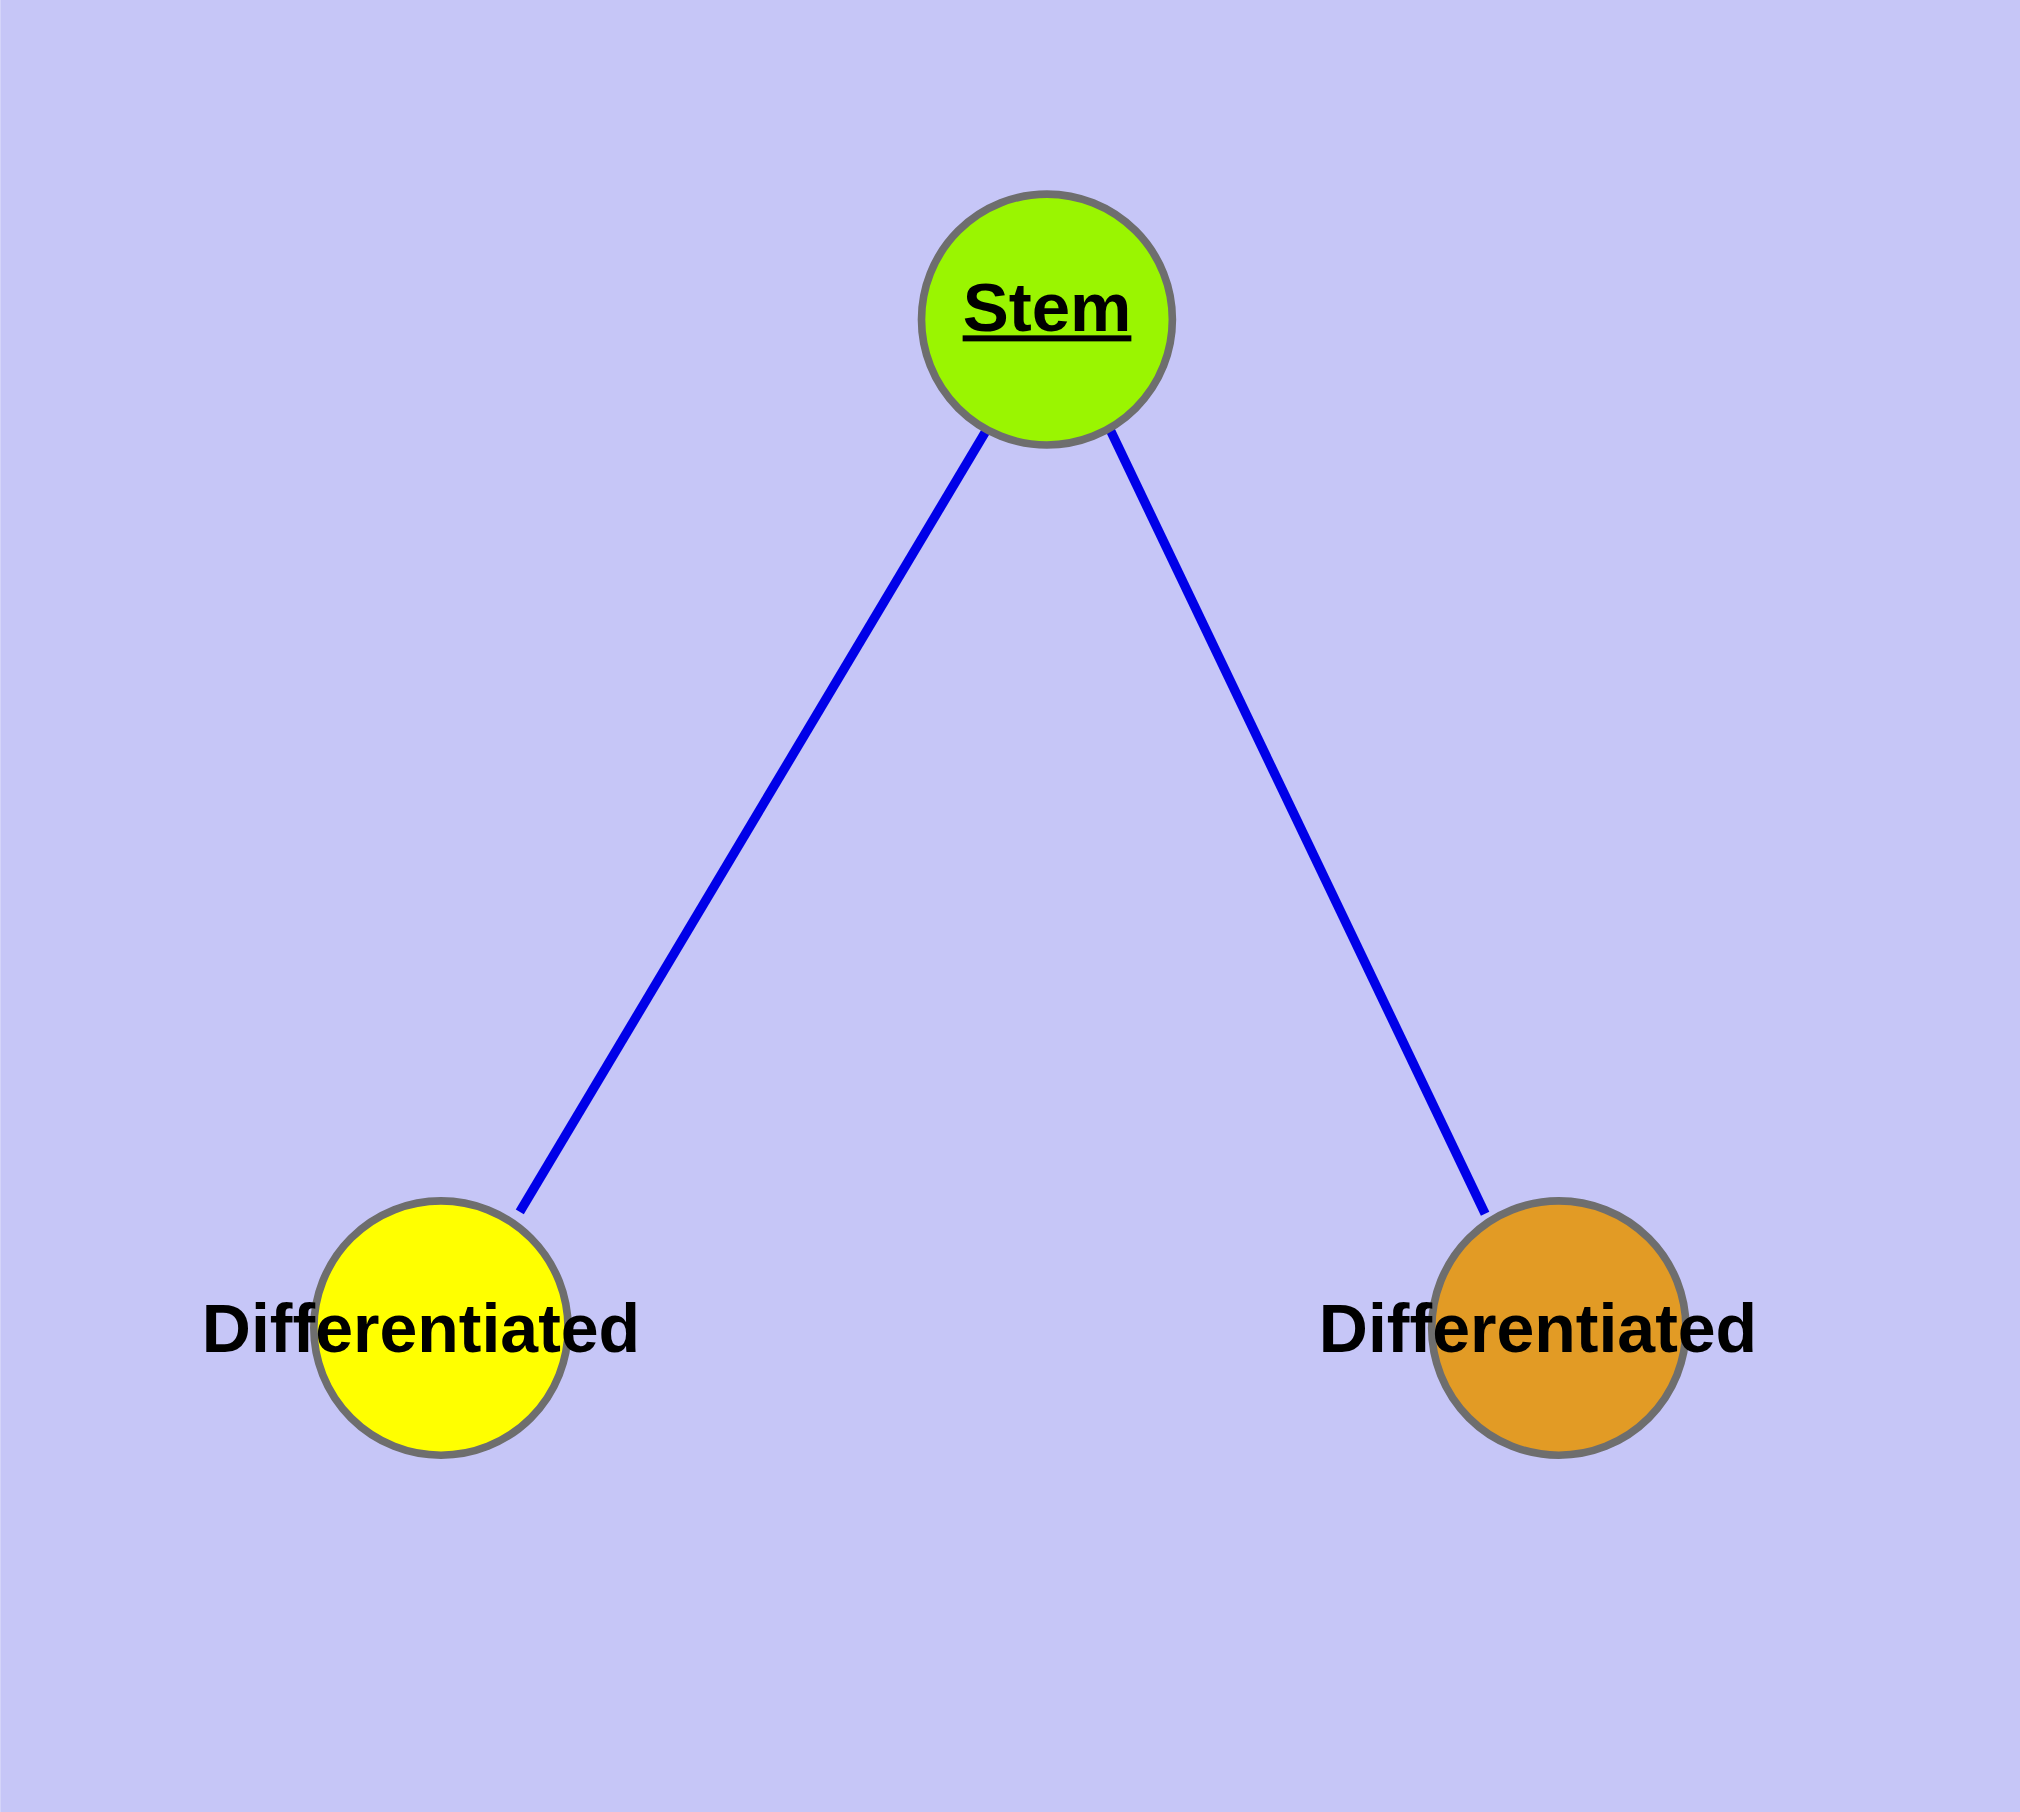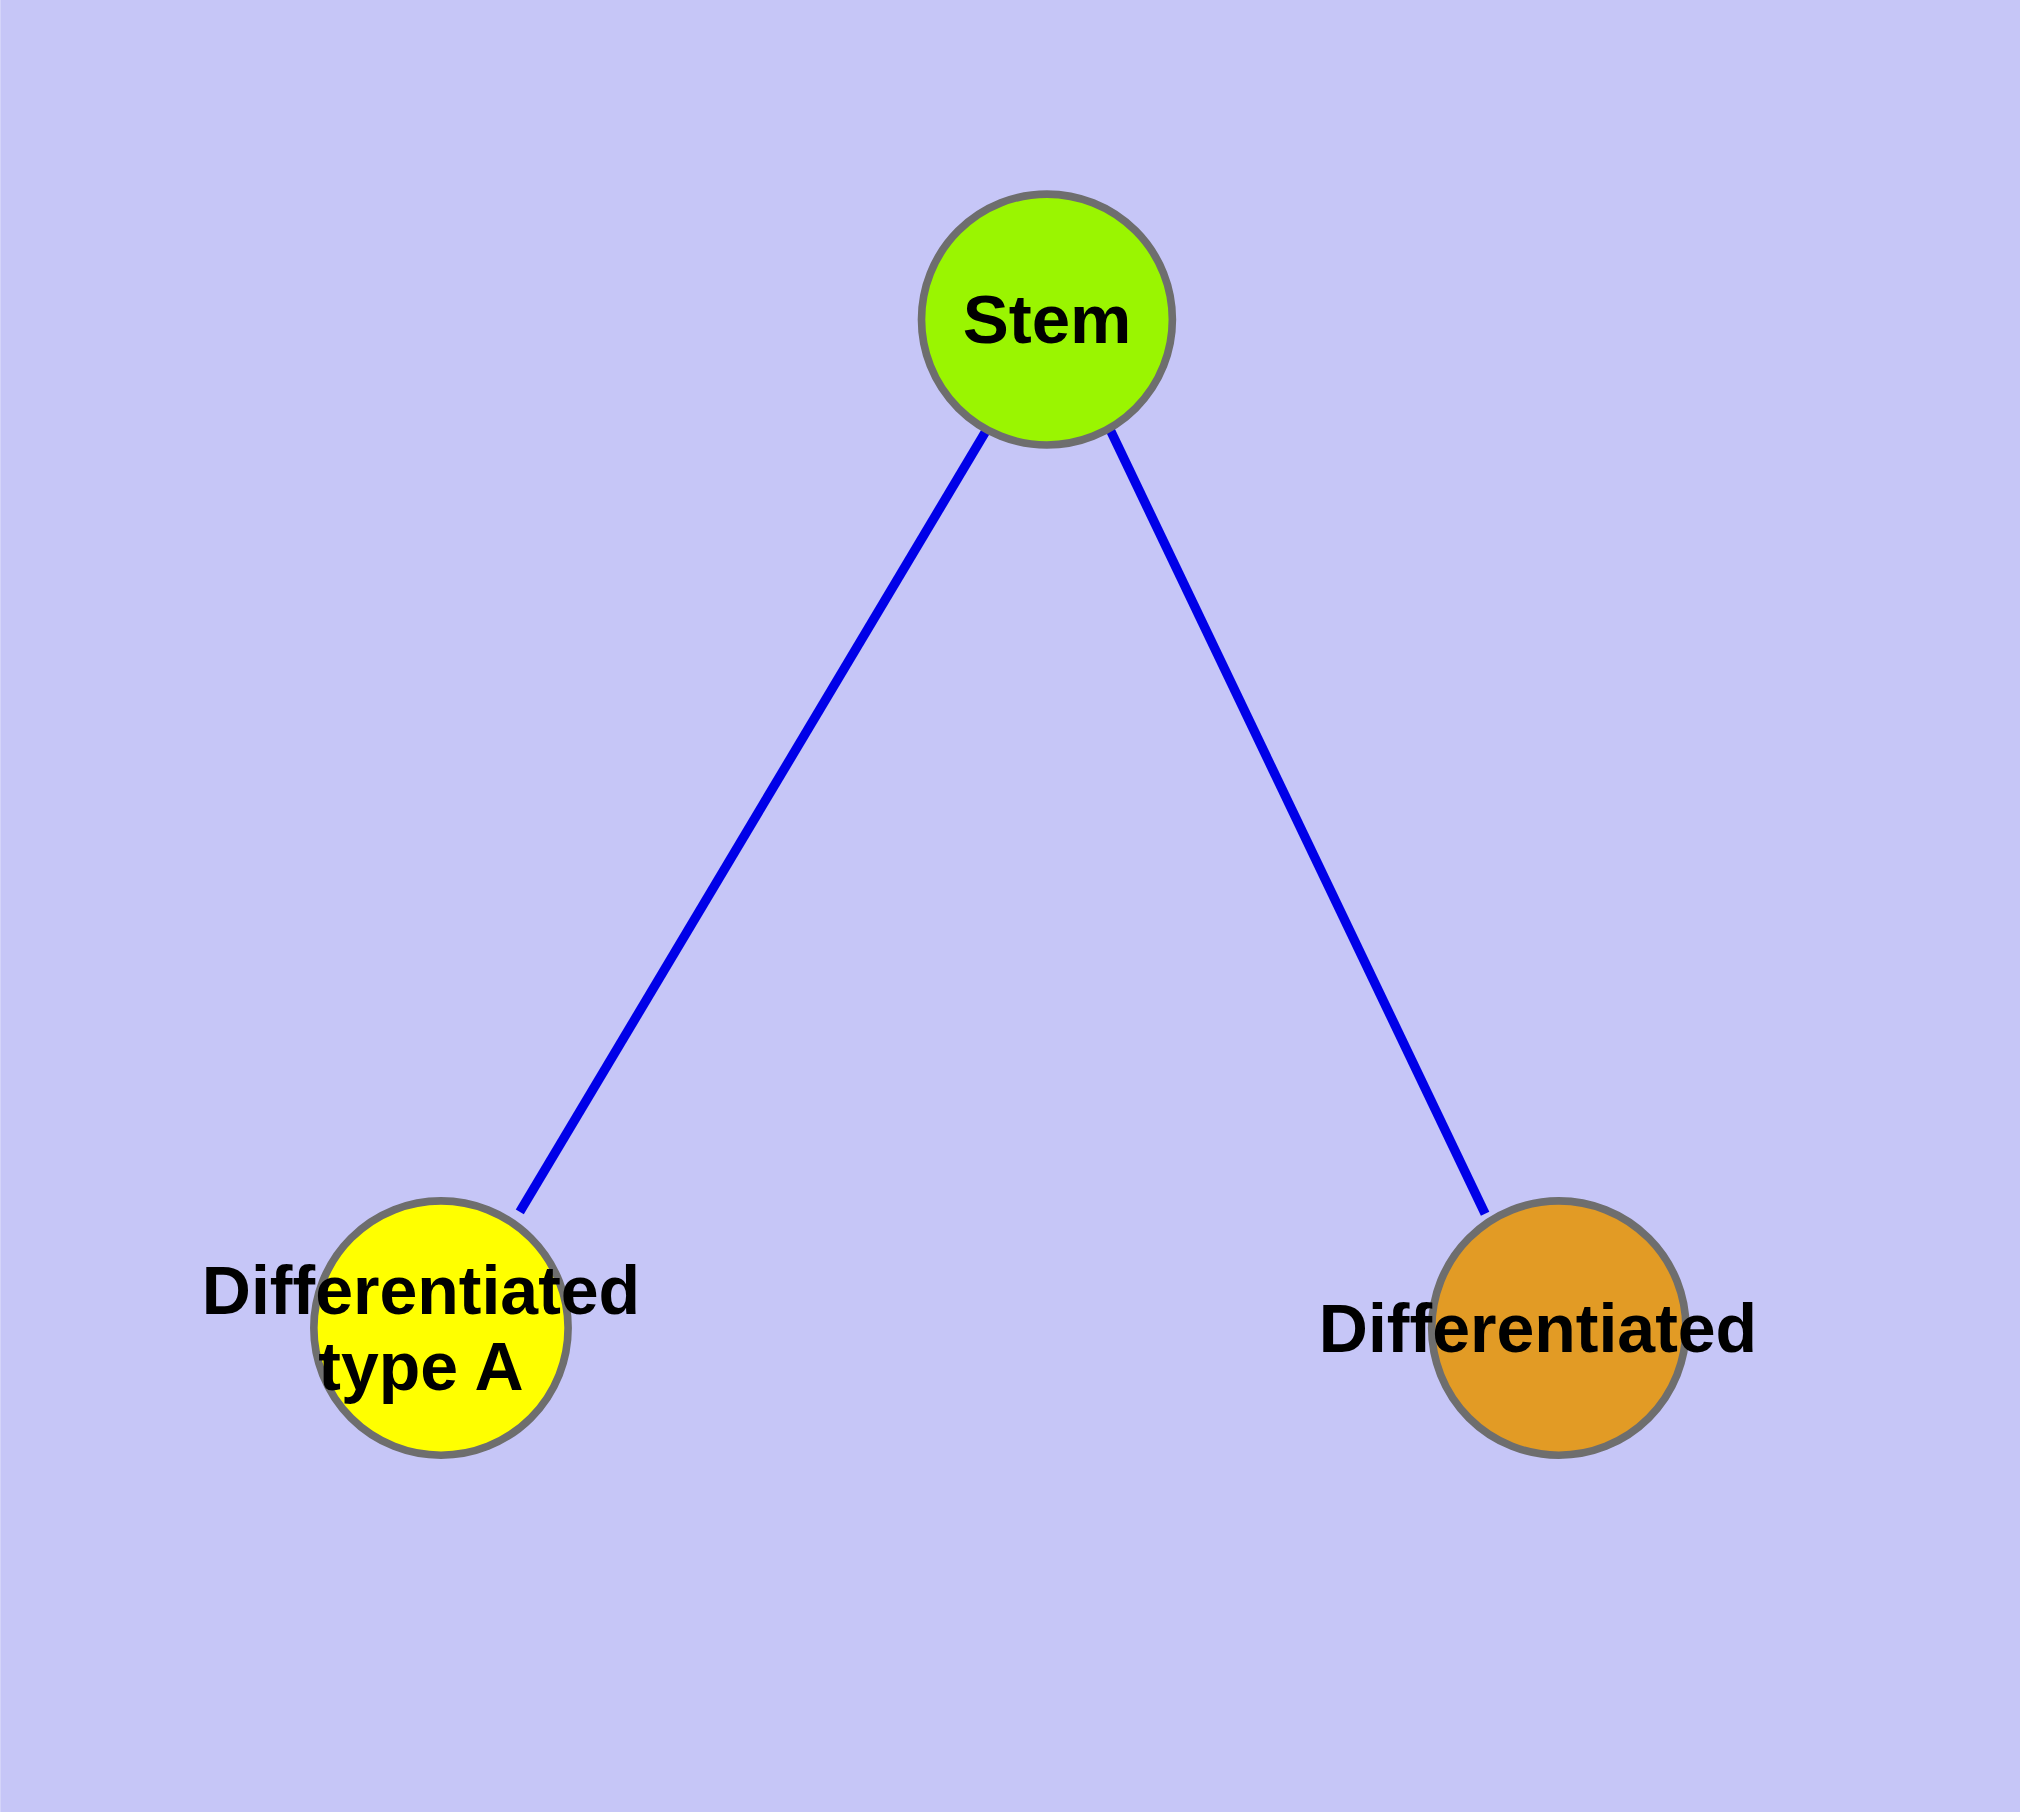--- a/index.html
+++ b/index.html
@@ -29,21 +29,22 @@
     color: #000000;
     text-align: center;
     line-height: 1.12;
     white-space: pre;
     pointer-events: none;
     transform: translate(-50%, -50%);
   }
   .label-stem {
     font-size: 69px;
     left: 1047px;
-    top: 320px;
+    top: 308px;
+    text-decoration: underline;
   }
   .label-diffA {
     font-size: 68px;
     left: 421px;
     top: 1328px;
   }
   .label-diffB {
     font-size: 68px;
     left: 1538px;
     top: 1328px;
@@ -65,18 +66,18 @@
 
     <g id="nodes-layer">
       <circle id="node-0" cx="1235" cy="377" r="148" fill="#9AF501" stroke="#6E6E6E" stroke-width="9"></circle>
       <circle id="node-1" cx="520" cy="1567" r="150" fill="#FFFF00" stroke="#6E6E6E" stroke-width="9"></circle>
       <circle id="node-2" cx="1839" cy="1567" r="150" fill="#E29B25" stroke="#6E6E6E" stroke-width="9"></circle>
     </g>
   </svg>
 
   <div class="node-label label-stem">Stem</div>
 
-  <div class="node-label label-diffA"><span>Differentiated</span><br><span>type A</span></div>
+  <div class="node-label label-diffA"><span>Differentiated</span><br></div>
 
   <div class="node-label label-diffB"><span>Differentiated</span><br></div>
 
 </div>
 
 
 </body></html>

